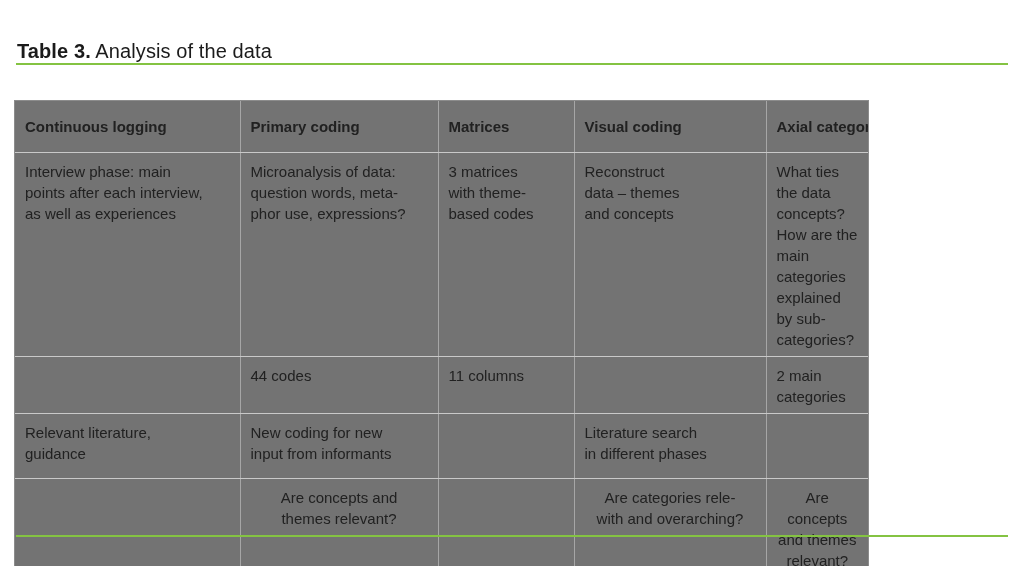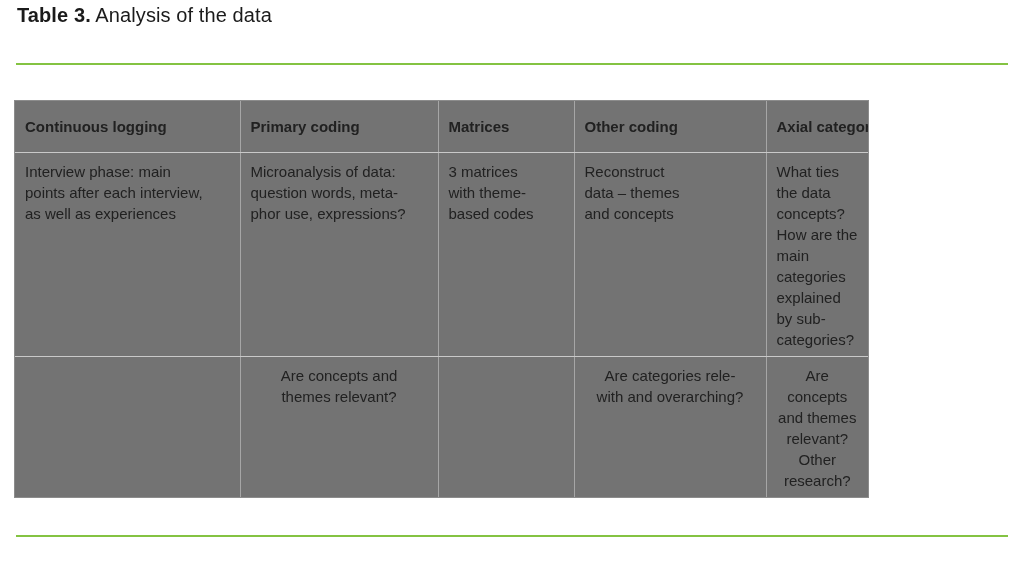--- a/index.html
+++ b/index.html
@@ -6,21 +6,21 @@
   html, body {
     width: 1024px; height: 566px;
     background: #ffffff;
     font-family: "Liberation Sans", sans-serif;
     color: #212121;
     position: relative;
     overflow: hidden;
   }
   .title {
     position: absolute;
-    left: 17px; top: 4px;
+    left: 17px; top: 40px;
     font-size: 20px;
     color: #1b1b1b;
     letter-spacing: 0.1px;
   }
   .title .bold { font-weight: 700; }
   .rule {
     position: absolute;
     left: 16px; right: 16px;
     height: 2px;
   }
@@ -83,21 +83,21 @@
         <col class="c1">
         <col class="c2">
         <col class="c3">
         <col class="c4">
       </colgroup>
     <thead>
       <tr class="hrow">
         <th>Continuous logging</th>
         <th>Primary coding</th>
         <th>Matrices</th>
-        <th>Other coding</th>
+        <th>Visual coding</th>
         <th>Axial categories</th>
       </tr>
     </thead>
     <tbody>
       <tr class="row0">
         <td>Interview phase: main
 points after each interview,
 as well as experiences</td>
         <td>Microanalysis of data:
 question words, meta-
@@ -105,20 +105,37 @@
         <td>3 matrices
 with theme-
 based codes</td>
         <td>Reconstruct
 data – themes
 and concepts</td>
         <td>What ties the data concepts?
 How are the main categories
 explained by sub-categories?</td>
       </tr>
+      <tr class="row1">
+        <td></td>
+        <td>44 codes</td>
+        <td>11 columns</td>
+        <td></td>
+        <td>2 main categories</td>
+      </tr>
+      <tr class="row3">
+        <td>Relevant literature,
+guidance</td>
+        <td>New coding for new
+input from informants</td>
+        <td></td>
+        <td>Literature search
+in different phases</td>
+        <td></td>
+      </tr>
       <tr class="row4">
         <td></td>
         <td>Are concepts and
 themes relevant?</td>
         <td></td>
         <td>Are categories rele-
 with and overarching?</td>
         <td>Are concepts and themes
 relevant? Other research?</td>
       </tr>

